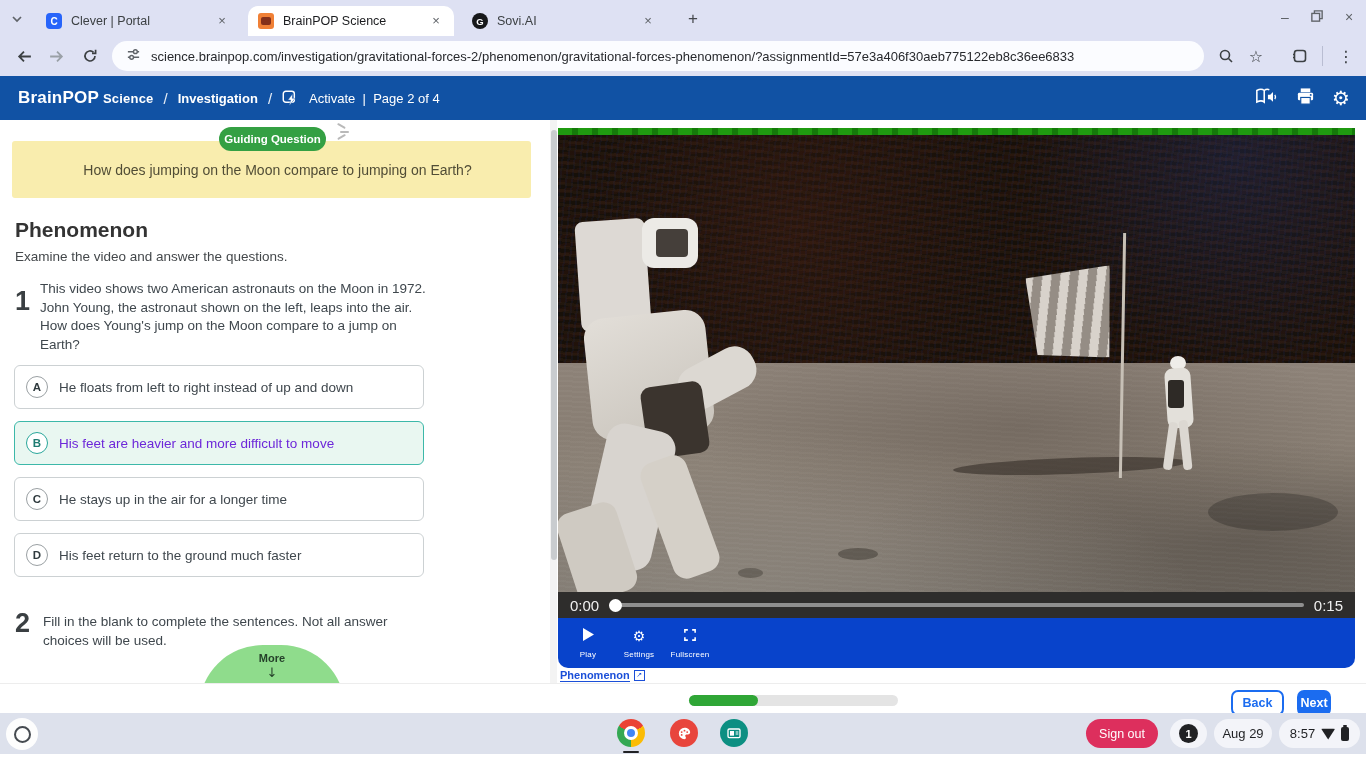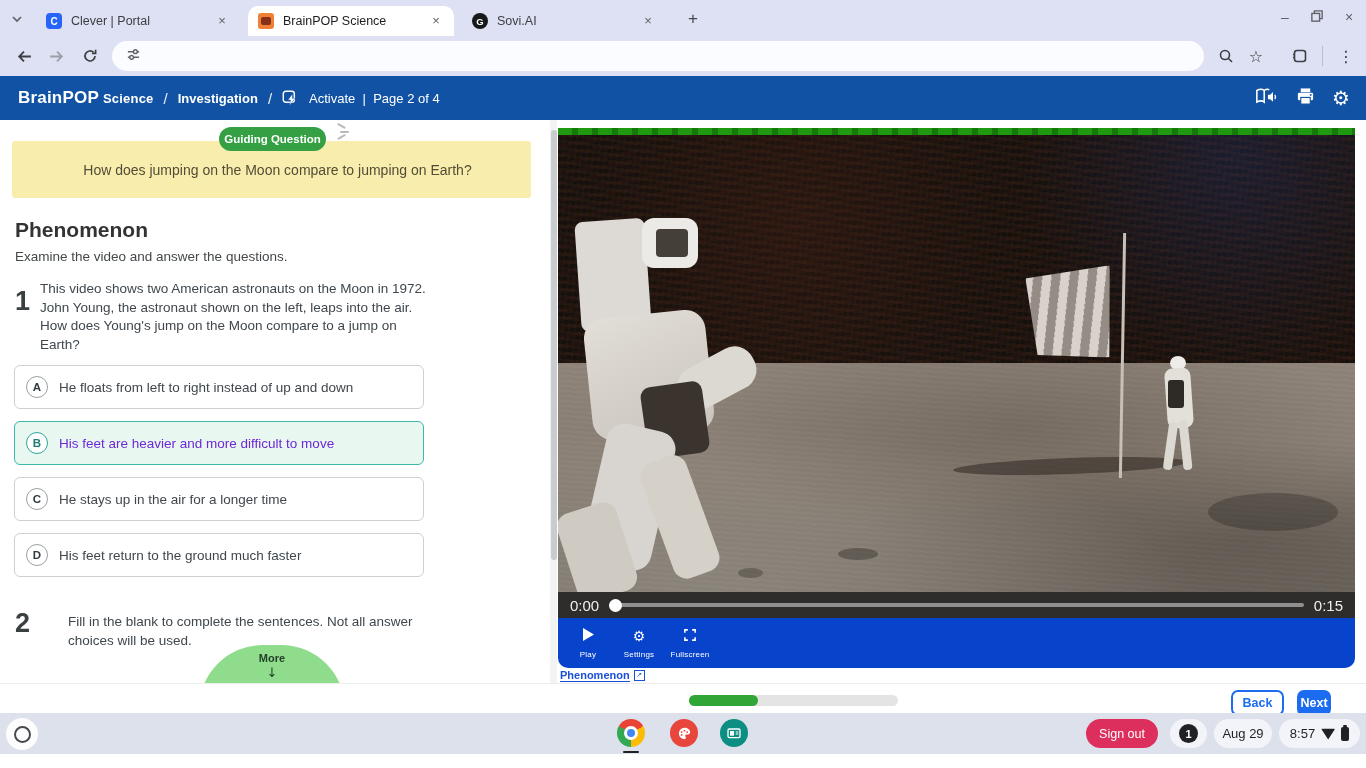--- a/index.html
+++ b/index.html
@@ -46,21 +46,21 @@
   .doodle span{position:absolute;width:9px;height:1.5px;background:#b9b9b9;border-radius:1px;}
   .doodle .d1{transform:rotate(30deg);top:2px;left:6px;} .doodle .d2{transform:rotate(0deg);top:8px;left:9px;} .doodle .d3{transform:rotate(-30deg);top:13px;left:6px;}
   .gq-banner{position:absolute;left:12px;top:21px;width:519px;height:57px;background:#f9edae;border-radius:3px;
     display:flex;align-items:center;justify-content:center;}
   .gq-banner .q{font-size:14px;color:#514d36;margin-left:12px;}
   .sec-title{position:absolute;left:15px;top:98px;font-size:21px;font-weight:bold;color:#333;}
   .sec-sub{position:absolute;left:15px;top:129px;font-size:13.5px;color:#44484b;}
   .qnum{position:absolute;font-size:27px;font-weight:bold;color:#3a3f42;}
   .qtext{position:absolute;font-size:13.5px;line-height:18.5px;color:#3f474d;}
   .q1n{left:15px;top:166px;} .q1t{left:40px;top:160px;width:392px;}
-  .q2n{left:15px;top:488px;} .q2t{left:43px;top:493px;width:378px;margin-left:25px;}
+  .q2n{left:15px;top:488px;} .q2t{left:43px;top:493px;width:378px;}
   .option{position:absolute;left:14px;width:410px;height:44px;background:#fff;border:1px solid #ccd1d3;border-radius:6px;
     display:flex;align-items:center;box-sizing:border-box;}
   .optA{top:245px;} .optB{top:301px;} .optC{top:357px;} .optD{top:413px;}
   .letter{width:22px;height:22px;border:1.5px solid #9aa0a3;border-radius:50%;margin-left:11px;flex:0 0 22px;
     display:flex;align-items:center;justify-content:center;font-size:11.5px;font-weight:bold;color:#2f3a3e;box-sizing:border-box;}
   .olabel{font-size:13.5px;color:#3f474d;margin-left:11px;}
   .option.selected{background:#e9f7f1;border:1.5px solid #3cb8a9;}
   .option.selected .letter{border-color:#2aa79b;color:#1f7c72;background:#fff;}
   .option.selected .olabel{color:#6d28d9;}
   .morebtn{position:absolute;left:199px;top:525px;width:146px;height:64px;background:#8fdc8c;
@@ -203,20 +203,21 @@
         </svg>
     </div>
     <div class="urlpill">
       <span>
         <svg viewBox="0 0 16 16" width="15" height="15">
             <path d="M2 5h12M2 11h12" stroke="#5f6368" stroke-width="1.5"></path>
             <circle cx="10" cy="5" r="2" fill="#fbfcff" stroke="#5f6368" stroke-width="1.5"></circle>
             <circle cx="6" cy="11" r="2" fill="#fbfcff" stroke="#5f6368" stroke-width="1.5"></circle>
           </svg>
       </span>
+      <span class="urltext">science.brainpop.com/investigation/gravitational-forces-2/phenomenon/gravitational-forces-phenomenon/?assignmentId=57e3a406f30aeb775122eb8c36ee6833</span>
     </div>
     <div class="tb-right" style="left:1214px">
       <svg viewBox="0 0 16 16" width="16" height="16">
           <circle cx="7" cy="7" r="4.5" fill="none" stroke="#3c4043" stroke-width="1.6"></circle>
           <path d="M10.5 10.5 14 14" stroke="#3c4043" stroke-width="1.6"></path>
         </svg>
     </div>
     <div class="tb-right glyph" style="left:1244px;font-size:16px;color:#3c4043">☆</div>
     <div class="tb-right" style="left:1288px">
       <svg viewBox="0 0 16 16" width="16" height="16">

